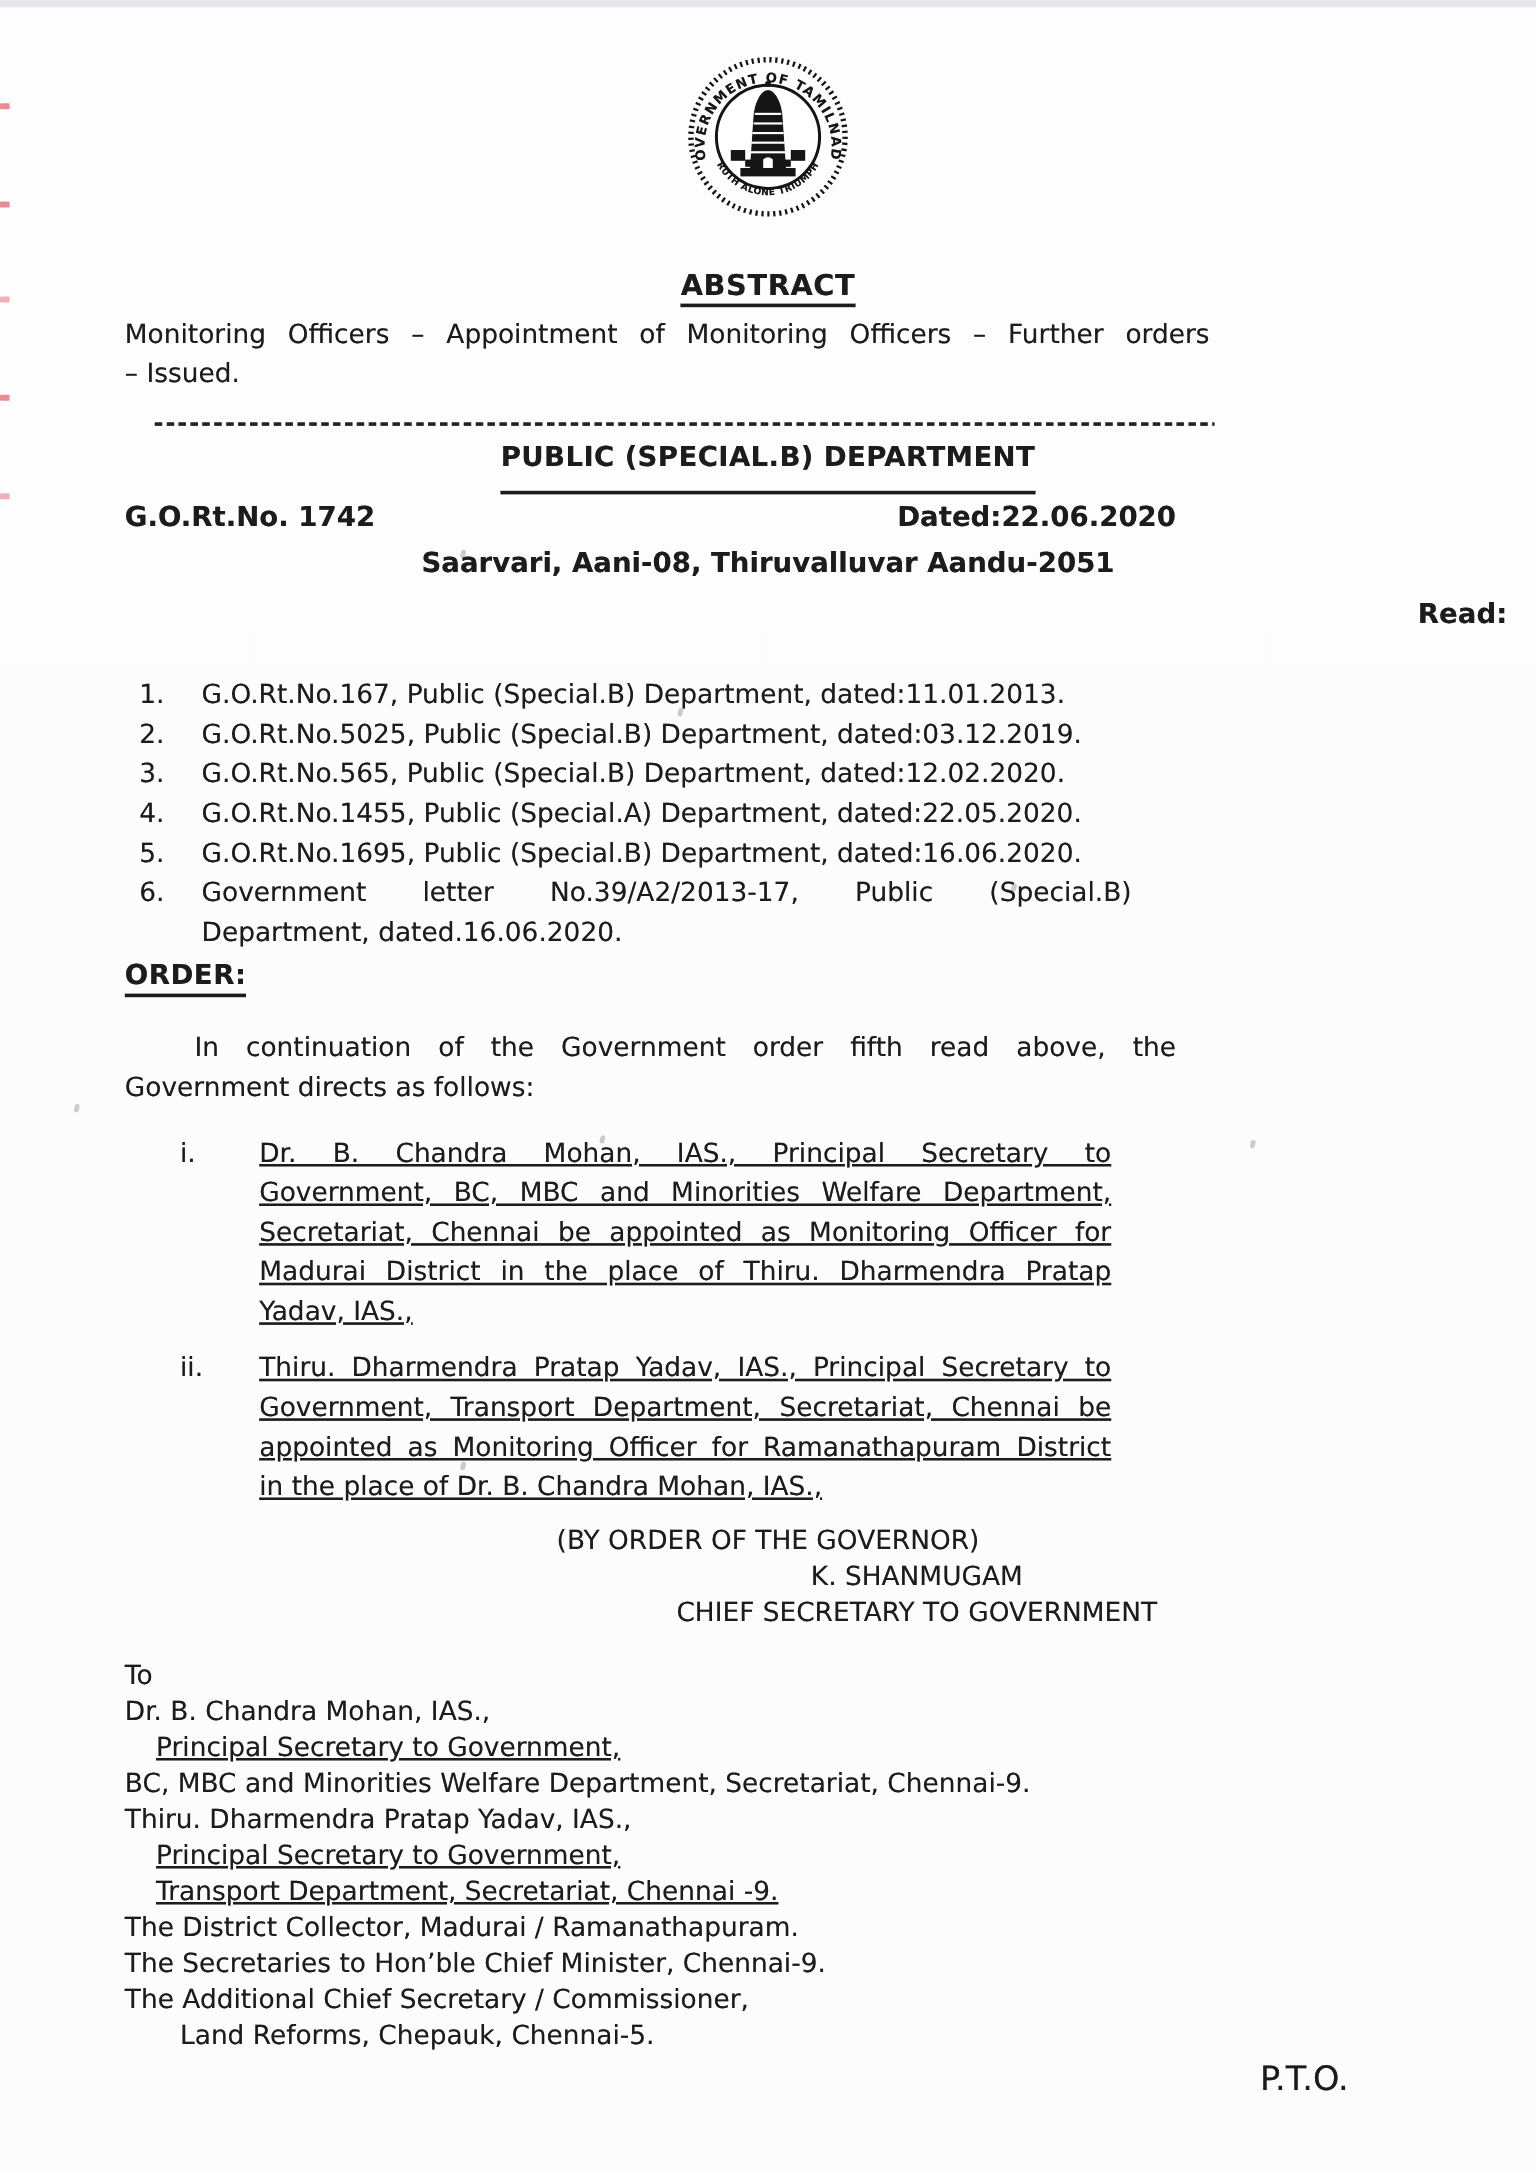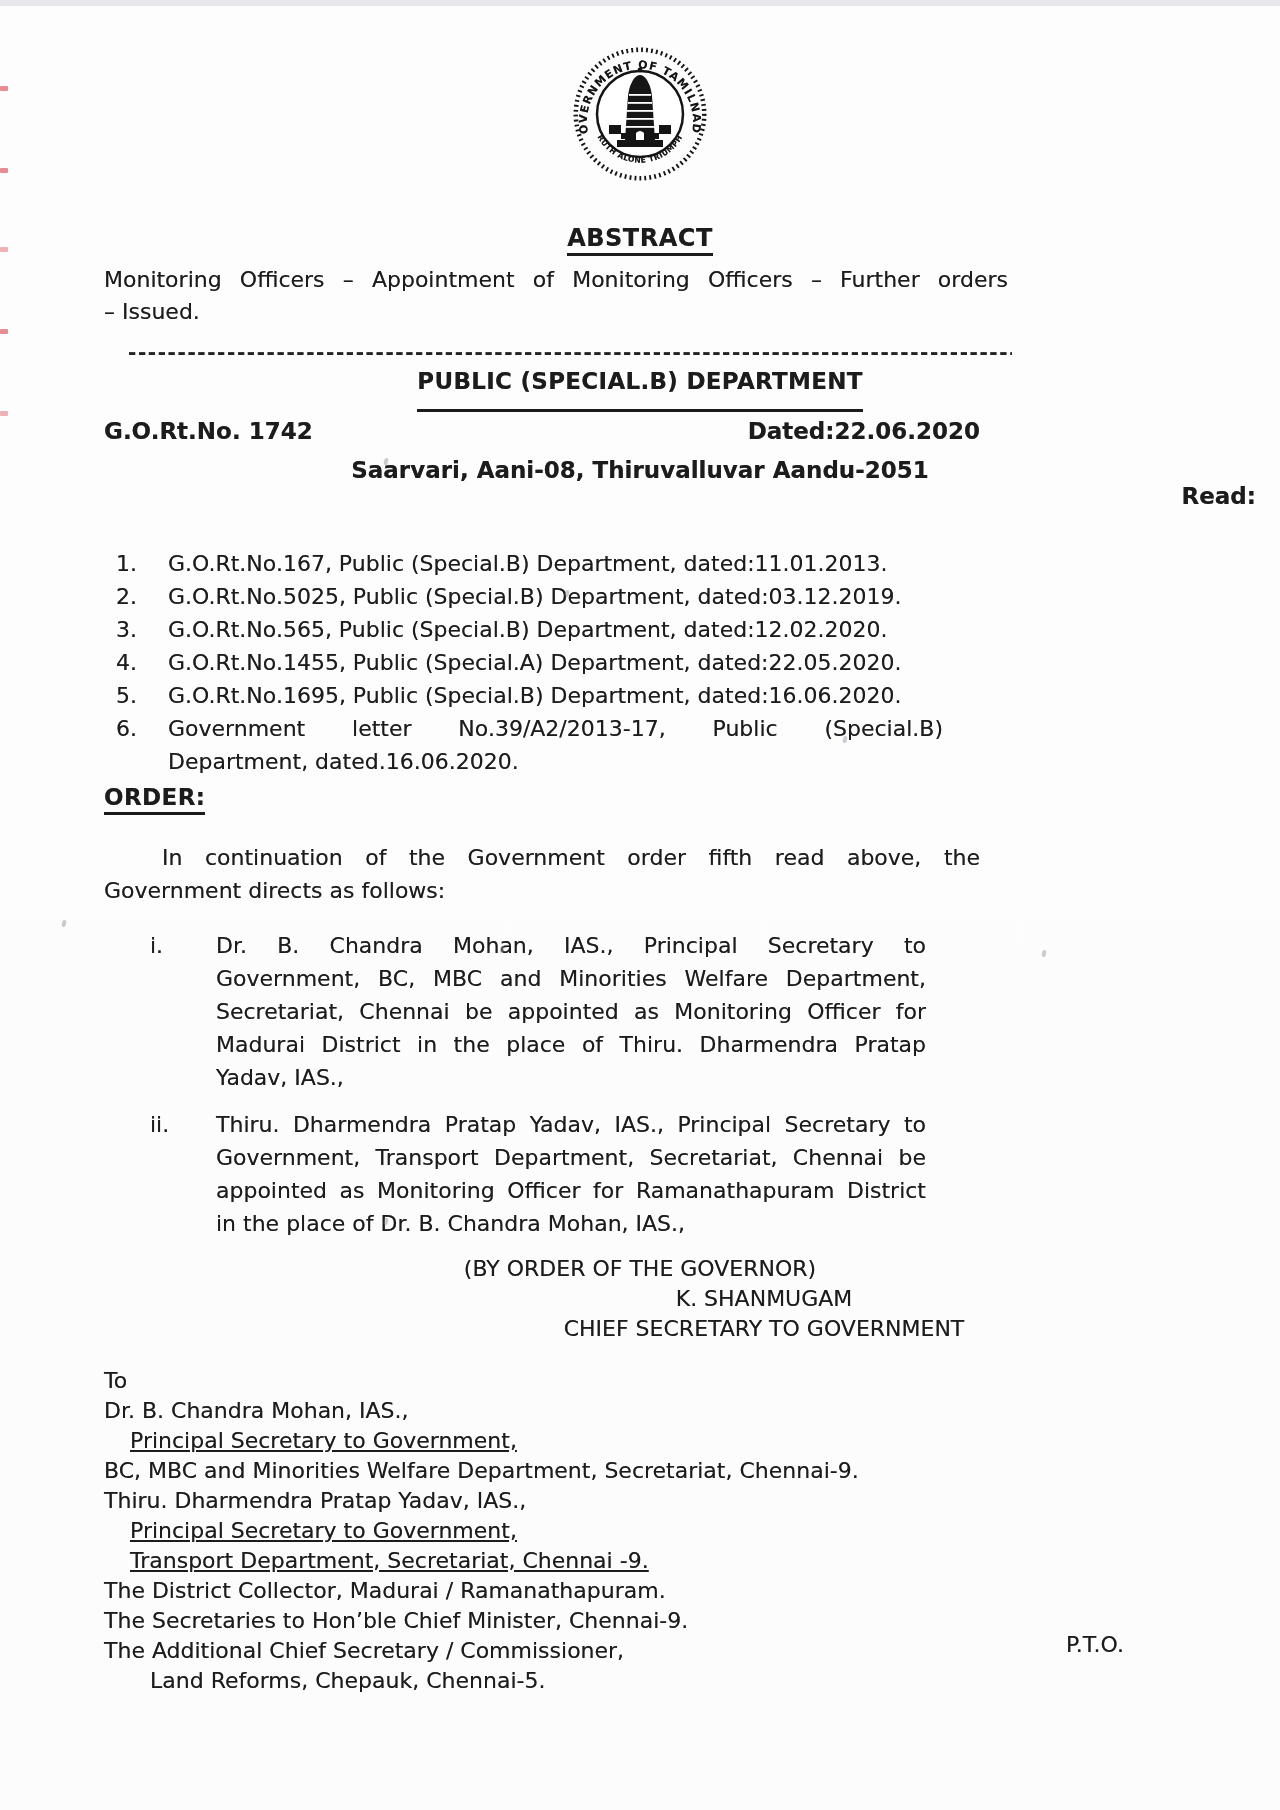--- a/index.html
+++ b/index.html
@@ -26,45 +26,45 @@
   .abstract-h{margin-top:24px;font-size:24px;font-weight:bold;letter-spacing:.5px;}
   .abstract-h span{display:inline-block;border-bottom:3px solid #1c1c1c;padding-bottom:1px;}
   .abs-para{margin-top:8px;line-height:32px;padding-right:272px;}
   .jl{text-align:justify;text-align-last:justify;}
   .sep{margin:12px 0 0 128px;width:884px;overflow:hidden;white-space:nowrap;
        font-weight:bold;font-size:20px;letter-spacing:1.6px;color:#232323;}
   .dept-h{margin-top:4px;font-size:23px;font-weight:bold;letter-spacing:.3px;}
   .dept-h span{display:inline-block;border-bottom:3px solid #1c1c1c;padding-bottom:15px;}
   .go-row{margin-top:6px;display:flex;justify-content:space-between;font-weight:bold;font-size:23px;}
   .year-line{margin-top:13px;font-size:23px;font-weight:bold;}
-  .read-label{text-align:right;padding-right:24px;font-weight:bold;font-size:23px;}
+  .read-label{margin-top:16px;text-align:right;padding-right:24px;font-weight:bold;font-size:23px;}
   .read-list{margin-top:38px;}
   .read-item{display:flex;line-height:33px;}
   .rnum{width:64px;padding-left:12px;box-sizing:border-box;flex:none;}
   .rtext{flex:1;white-space:nowrap;}
   .rtext-wrap{flex:1;}
   .rtext-wrap .w1{width:775px;text-align:justify;text-align-last:justify;}
   .order-h{margin-top:6px;font-size:23px;font-weight:bold;letter-spacing:.4px;}
   .order-h span{display:inline-block;border-bottom:3px solid #1c1c1c;padding-bottom:2px;}
   .intro{margin-top:26px;line-height:33px;}
   .intro .l1{padding-left:58px;}
   .order-item{display:flex;line-height:33px;}
   .oi-1{margin-top:22px;}
   .oi-2{margin-top:14px;}
   .onum{width:112px;padding-left:46px;box-sizing:border-box;flex:none;}
-  .olines{width:710px;}
+  .olines{width:710px;text-decoration:underline;}
   .by-order{margin-top:16px;font-size:22px;}
   .sign-block{margin-top:3px;line-height:30px;}
   .sign-inner{margin-left:auto;width:432px;text-align:center;}
   .to-label{margin-top:22px;line-height:30px;}
   .addr{line-height:30px;}
   .addr div{white-space:nowrap;}
   .ind1{padding-left:26px;text-decoration:underline;}
   .ind2{padding-left:46px;}
-  .pto{position:absolute;top:1632px;right:156px;font-size:22px;}
+  .pto{position:absolute;top:1716px;right:156px;font-size:28px;}
 </style>
 </head>
 <body>
 
 <div class="page">
 
   <div class="top-strip"></div>
   <div class="red-mark" style="top:86px"></div>
   <div class="red-mark" style="top:168px"></div>
   <div class="red-mark" style="top:247px;opacity:.5"></div>

